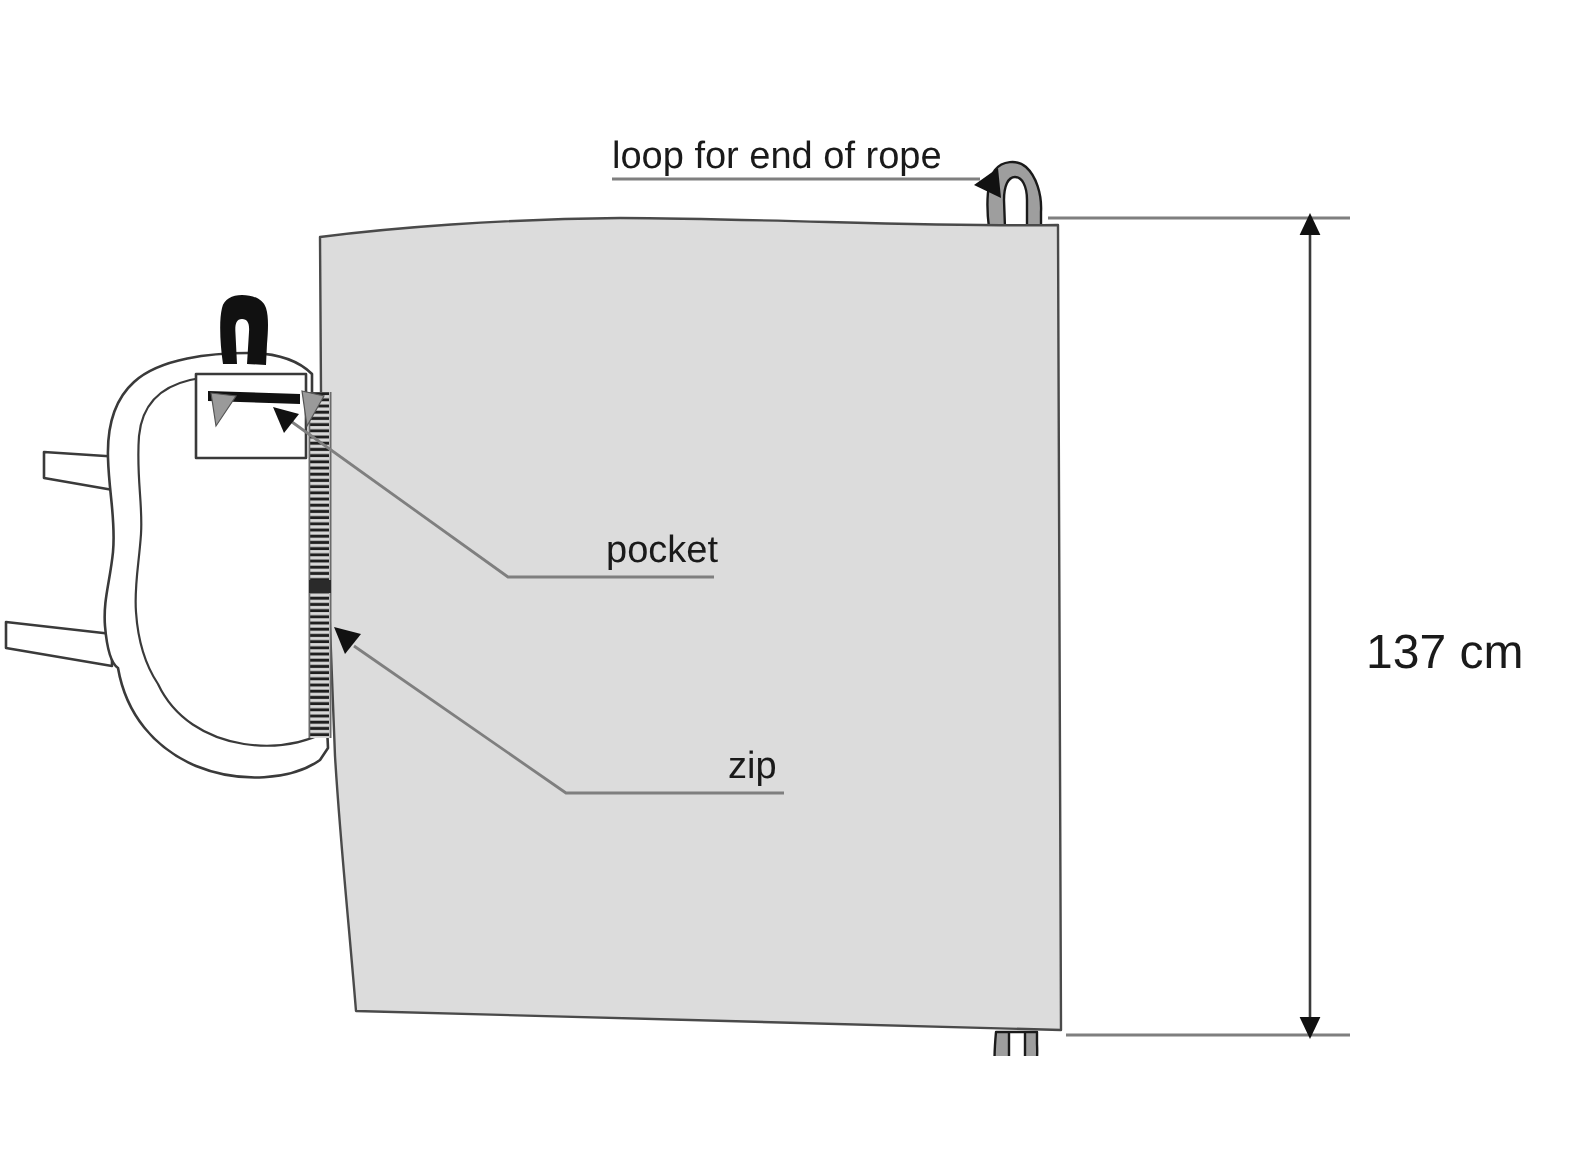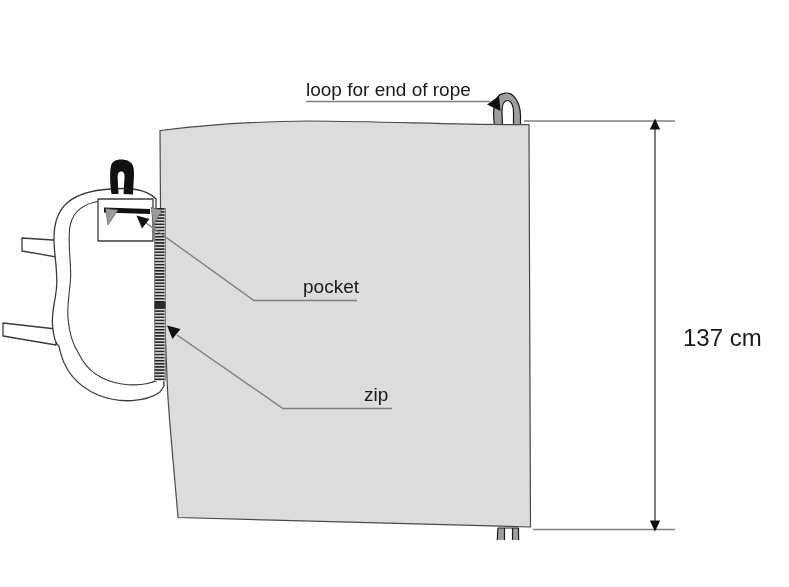--- a/index.html
+++ b/index.html
@@ -7,21 +7,20 @@
     padding: 0;
     background: #ffffff;
     font-family: "Liberation Sans", sans-serif;
   }
   .canvas {
     position: relative;
     width: 789px;
     height: 528px;
     background: #ffffff;
     overflow: hidden;
-    margin-top: 12px;
   }
   svg { display: block; }
   text {
     font-family: "Liberation Sans", sans-serif;
     fill: #1a1a1a;
   }
   .label-text { font-size: 19px; }
   .dim-text   { font-size: 24px; }
   .leader { stroke: #7f7f7f; stroke-width: 1.4; fill: none; }
   .ext-line { stroke: #7f7f7f; stroke-width: 1.6; fill: none; }

